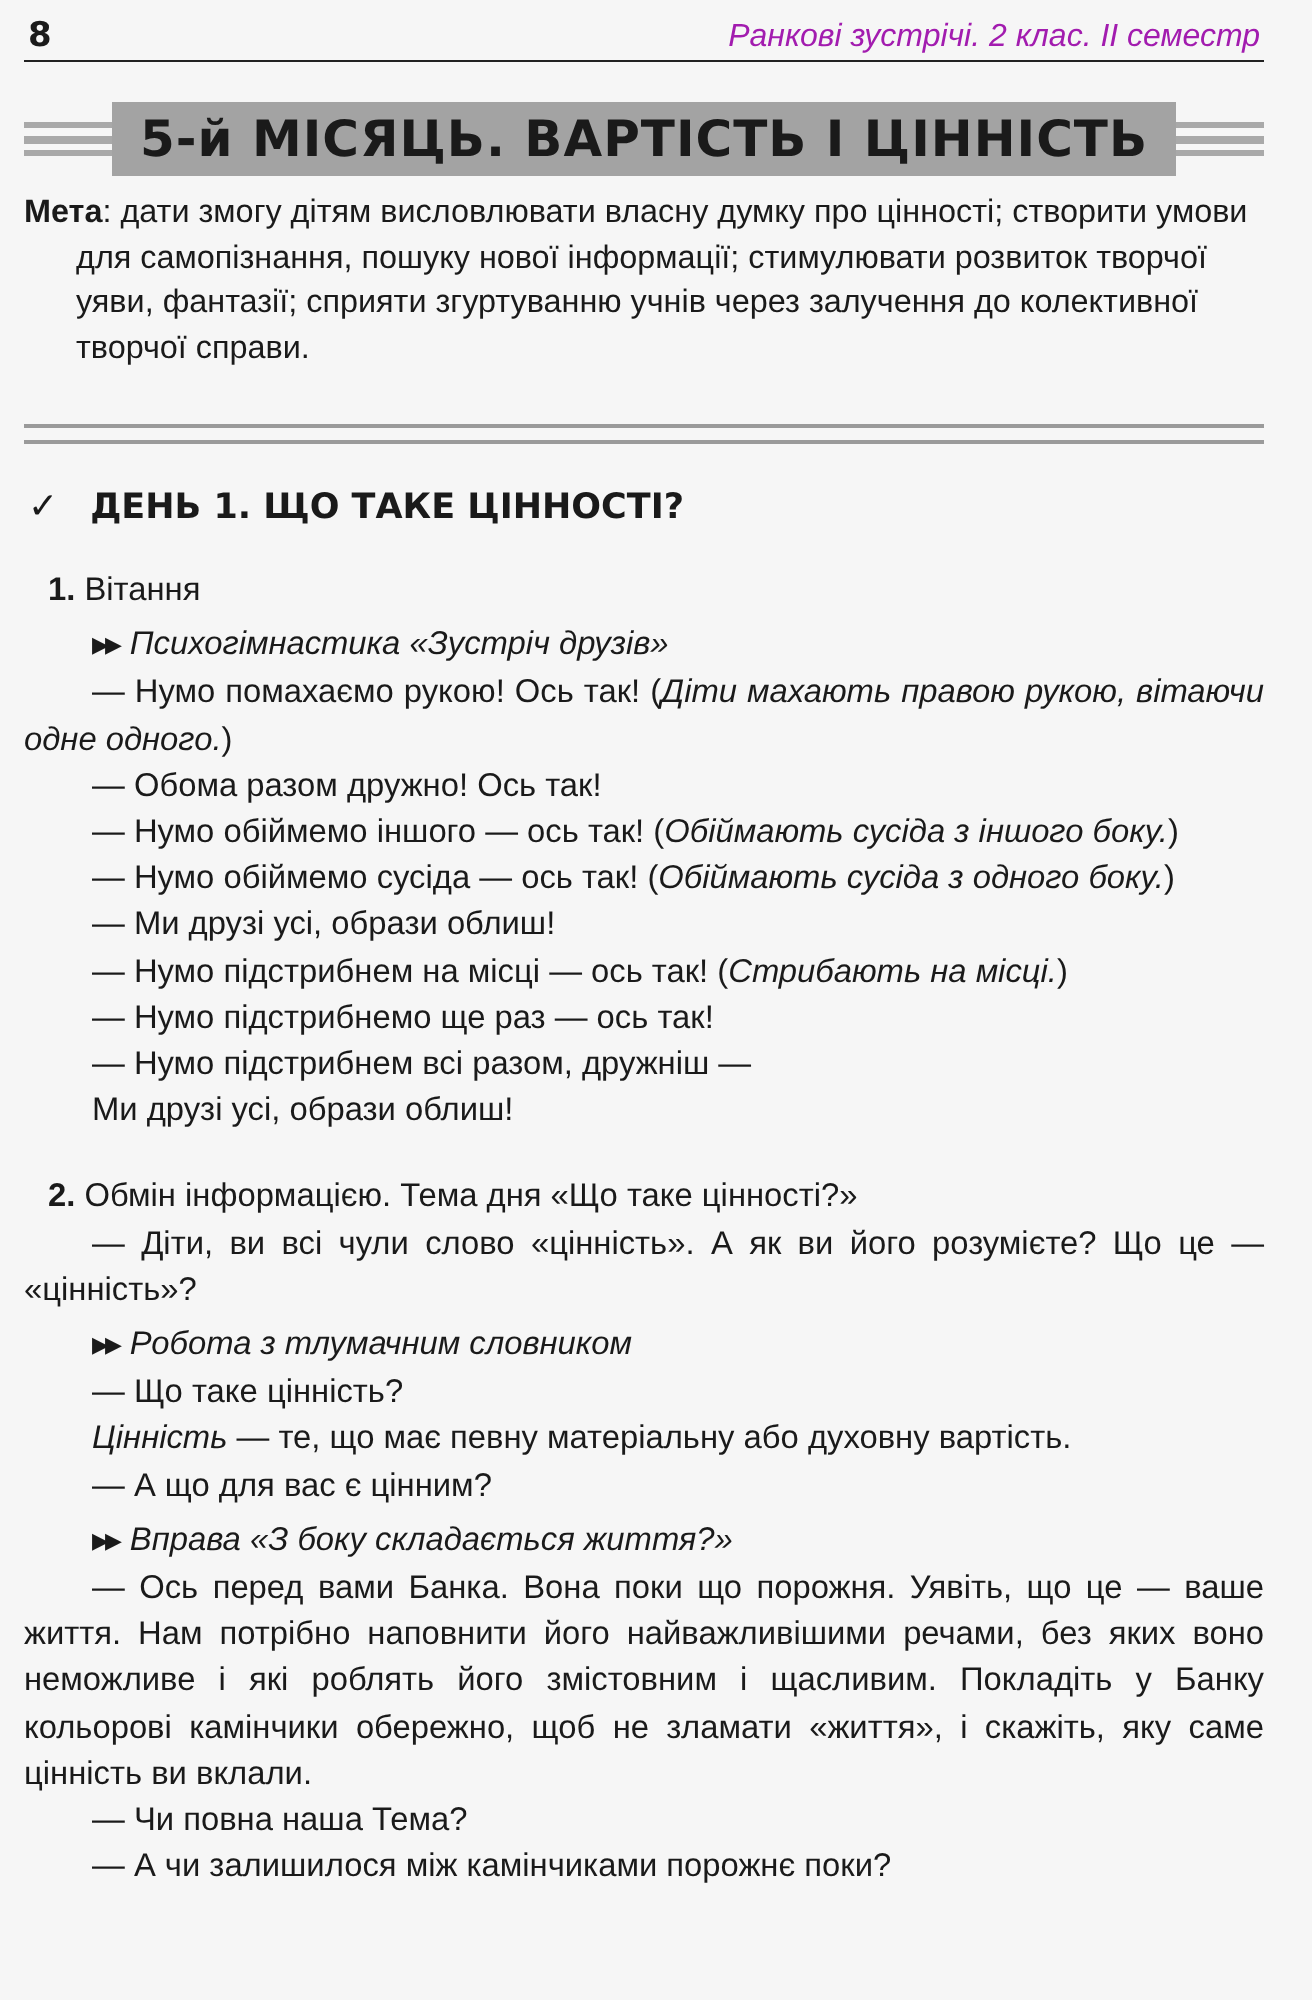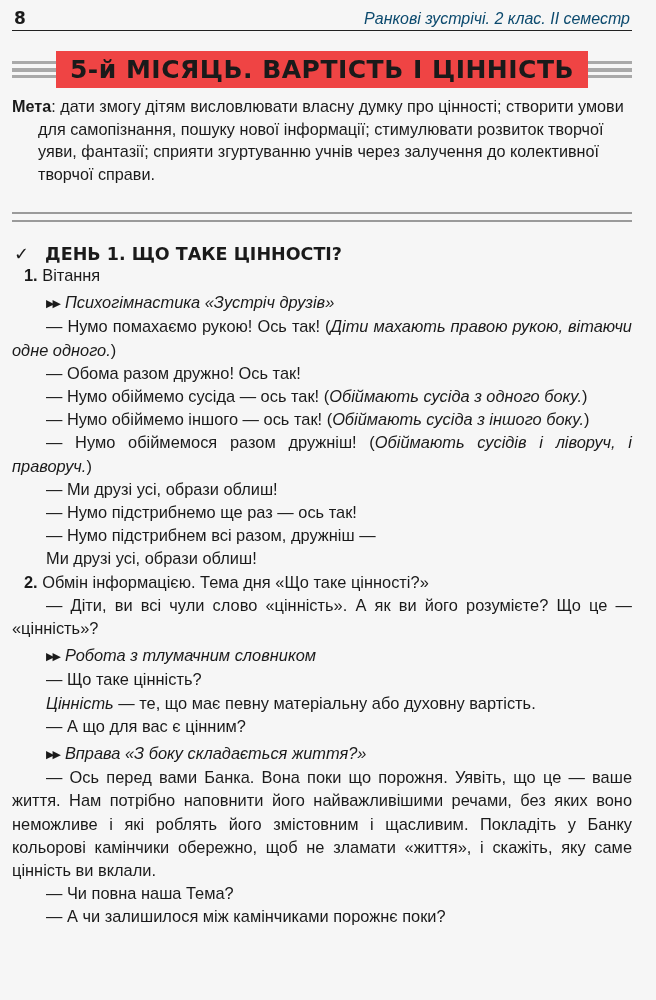--- a/index.html
+++ b/index.html
@@ -9,50 +9,50 @@
     font-family: "Liberation Sans", sans-serif;
     color: #1a1a1a;
     position: relative;
   }
   .page { position: absolute; left: 12px; right: 24px; top: 0; }
   .running-head {
     display: flex; justify-content: space-between; align-items: flex-end;
     height: 28px; border-bottom: 1.5px solid #222; padding: 0 2px 2px 2px;
   }
   .page-num { font-weight: bold; font-size: 17px; font-family: "DejaVu Sans", sans-serif; }
-  .book-title { font-style: italic; font-size: 16px; color: #0c4a6e; }
+  .book-title { font-style: italic; font-size: 16px; color: #a21caf; }
 
   .banner { position: relative; height: 44px; margin-top: 16px; display: flex; align-items: center; justify-content: center; }
   .banner .lines { position: absolute; left: 0; right: 0; top: 50%; transform: translateY(-50%); height: 20px; }
   .banner .lines.triple { background:
       linear-gradient(#a9a9a9,#a9a9a9) 0 2px/100% 3px no-repeat,
       linear-gradient(#a9a9a9,#a9a9a9) 0 9px/100% 4px no-repeat,
       linear-gradient(#a9a9a9,#a9a9a9) 0 16px/100% 3px no-repeat; }
   .banner .lines.double { height: 12px; background:
       linear-gradient(#9a9a9a,#9a9a9a) 0 1px/100% 2px no-repeat,
       linear-gradient(#9a9a9a,#9a9a9a) 0 9px/100% 2px no-repeat; }
   .banner .box {
-    position: relative; background: #ef4444; padding: 4px 14px;
+    position: relative; background: #a3a3a3; padding: 4px 14px;
     font-family: "DejaVu Sans", sans-serif; font-weight: bold; letter-spacing: 0.5px;
   }
   .banner.month .box { font-size: 25px; }
   .banner.week { margin-top: 12px; height: 40px; }
   .banner.week .box { font-size: 23px; padding: 3px 12px; }
 
   .goal { font-size: 16.2px; line-height: 22.5px; margin-top: 4px; padding-left: 26px; text-indent: -26px; }
   .goal .lbl { font-weight: bold; }
 
   .day-title {
     margin-top: 6px; font-family: "DejaVu Sans", sans-serif; font-weight: bold; font-size: 17.5px;
     display: flex; align-items: center; gap: 16px; padding-left: 2px;
   }
   .check { font-weight: normal; font-size: 18px; }
 
   .txt { font-size: 16.4px; line-height: 23.2px; }
-  .item { padding-left: 12px; }
+  .item { padding-left: 12px; margin-top: 20px; }
   .item .n { font-weight: bold; }
   .sub { padding-left: 34px; font-style: italic; margin-top: 4px; }
   .sub .bullet { font-style: normal; font-size: 11px; margin-right: 6px; vertical-align: 1px; letter-spacing: -2px; }
   .p { text-indent: 34px; text-align: justify; }
   .p i { font-style: italic; }
   .ind { padding-left: 34px; }
 </style>
 </head>
 <body>
 
@@ -83,24 +83,24 @@
   <div class="txt">
     <div class="item">
       <span class="n">1.</span>
       <span>Вітання</span>
     </div>
     <div class="sub">
       <span class="bullet">▶▶</span><span>Психогімнастика «Зустріч друзів»</span>
     </div>
     <div class="p"><span>— Нумо помахаємо рукою! Ось так! (</span><i>Діти махають правою рукою, вітаючи одне одного.</i><span>)</span></div>
     <div class="p"><span>— Обома разом дружно! Ось так!</span></div>
+    <div class="p"><span>— Нумо обіймемо іншого — ось так! (</span><i>Обіймають сусіда з іншого боку.</i><span>)</span></div>
     <div class="p"><span>— Нумо обіймемо сусіда — ось так! (</span><i>Обіймають сусіда з одного боку.</i><span>)</span></div>
-    <div class="p"><span>— Нумо обіймемо іншого — ось так! (</span><i>Обіймають сусіда з іншого боку.</i><span>)</span></div>
-    <div class="p"><span>— Нумо обіймемося разом дружніш! (</span><i>Обіймають сусідів і ліворуч, і праворуч.</i><span>)</span></div>
     <div class="p"><span>— Ми друзі усі, образи облиш!</span></div>
+    <div class="p"><span>— Нумо підстрибнем на місці — ось так! (</span><i>Стрибають на місці.</i><span>)</span></div>
     <div class="p"><span>— Нумо підстрибнемо ще раз — ось так!</span></div>
     <div class="p"><span>— Нумо підстрибнем всі разом, дружніш —</span></div>
     <div class="ind"><span>Ми друзі усі, образи облиш!</span></div>
   </div>
 
   <div class="txt">
     <div class="item">
       <span class="n">2.</span>
       <span>Обмін інформацією. Тема дня «Що таке цінності?»</span>
     </div>

